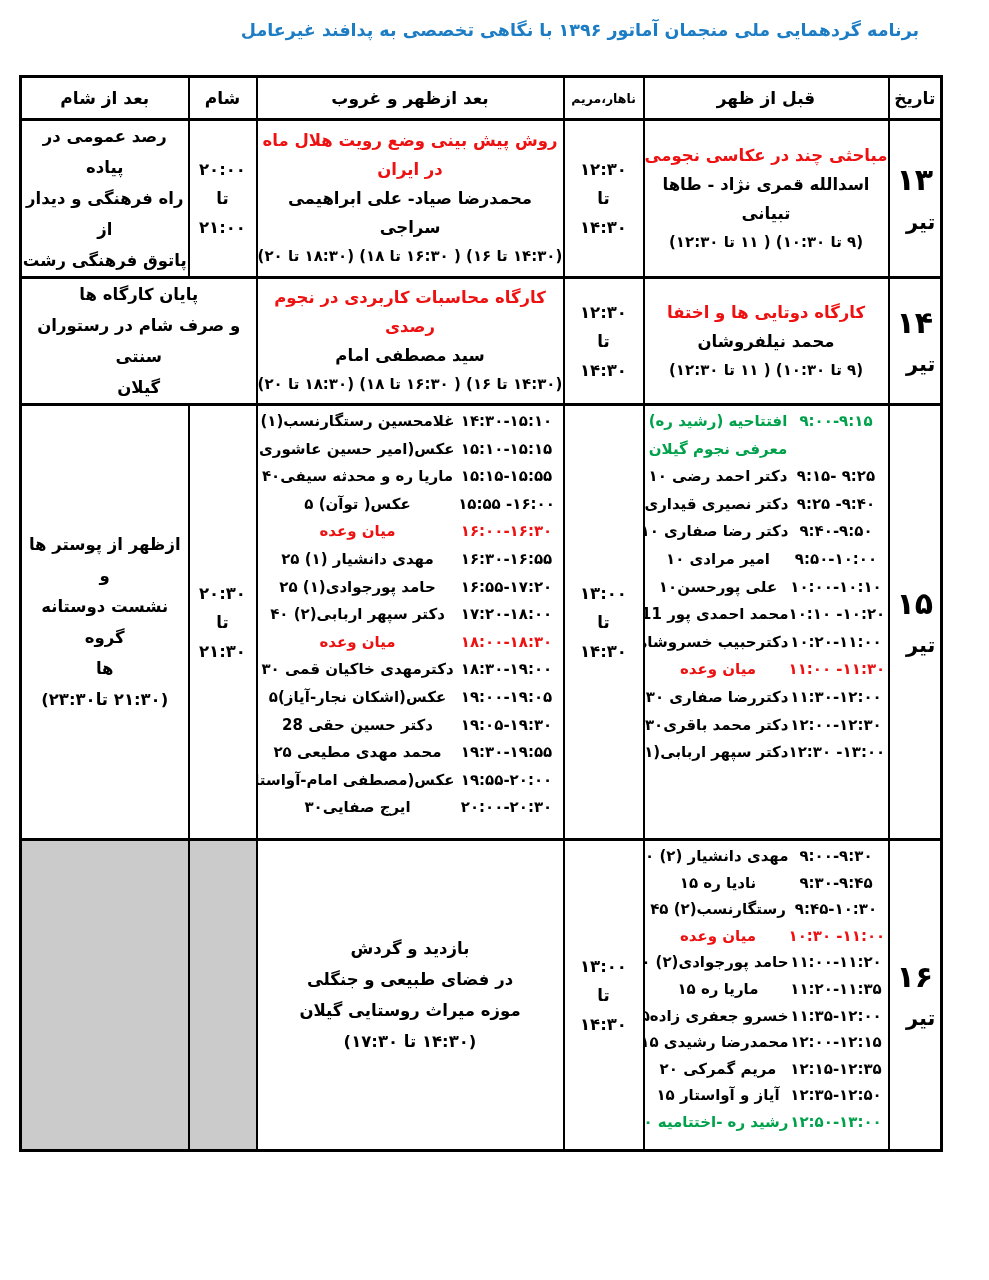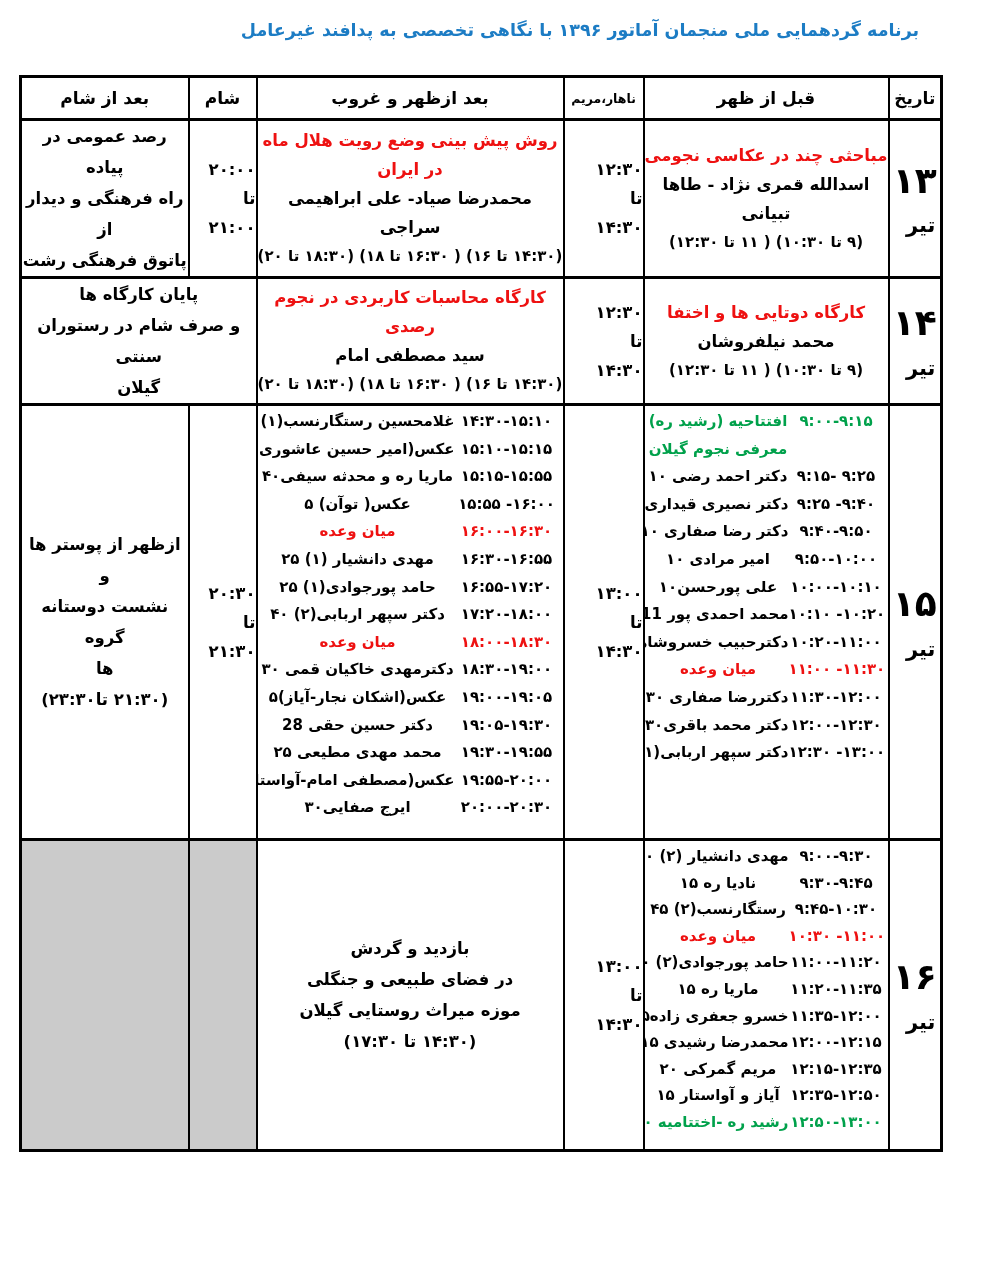--- a/index.html
+++ b/index.html
@@ -19,29 +19,29 @@
 
   th { font-size:17px; }
   th.small { font-size:12.5px; }
   tr.hdr { height:43px; }
   tr.r13 { height:104px; }
   tr.r14 { height:100px; }
   tr.r15 { height:435px; }
   tr.r16 { height:311px; }
 
   .date-cell { text-align:center; }
-  .d-num { font-size:36px; line-height:1.15; }
+  .d-num { font-size:30px; line-height:1.15; }
   .d-month { font-size:21px; margin-top:12px;margin-left:12px; }
 
   .ws-cell { text-align:center; }
   .ws-title { color:var(--red,#ee1111); font-size:16.5px; line-height:29px; }
   .ws-speaker { font-size:16.5px; line-height:29px; }
   .ws-times { font-size:15px; line-height:29px; white-space:nowrap; }
 
-  .stack-cell { }
+  .stack-cell { text-align:center; }
   .stack-cell div { font-size:16.5px; line-height:29px; }
 
   .text-cell { text-align:center; }
   .text-cell div { font-size:16.5px; line-height:31px; }
 
   .list-cell { vertical-align:top; }
   .session-list { padding:6px 4px 0 3px; }
   .session-line { display:flex; align-items:baseline; height:27.6px; }
   .compact .session-line { height:26.6px; }
   .s-time { flex:none; width:95px; direction:ltr; unicode-bidi:isolate; text-align:center;

